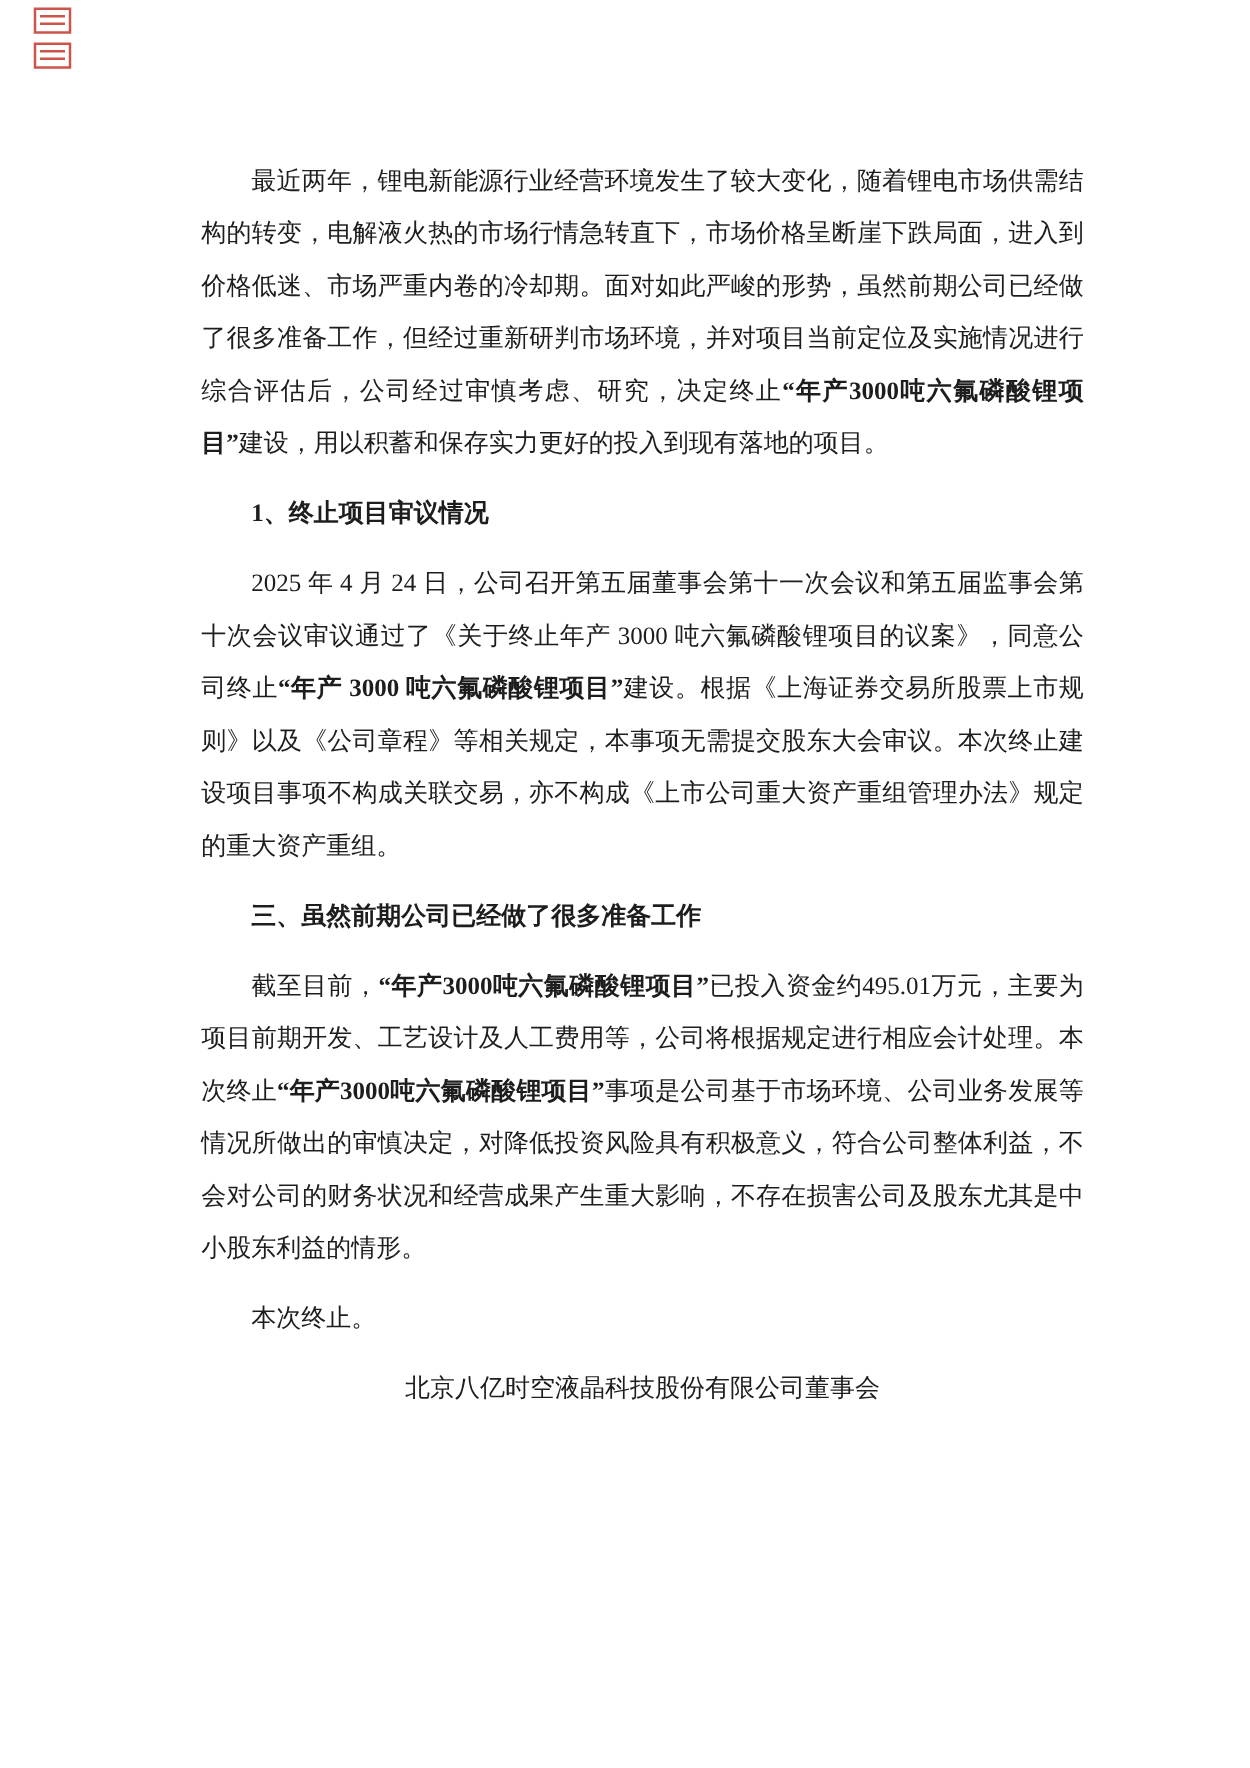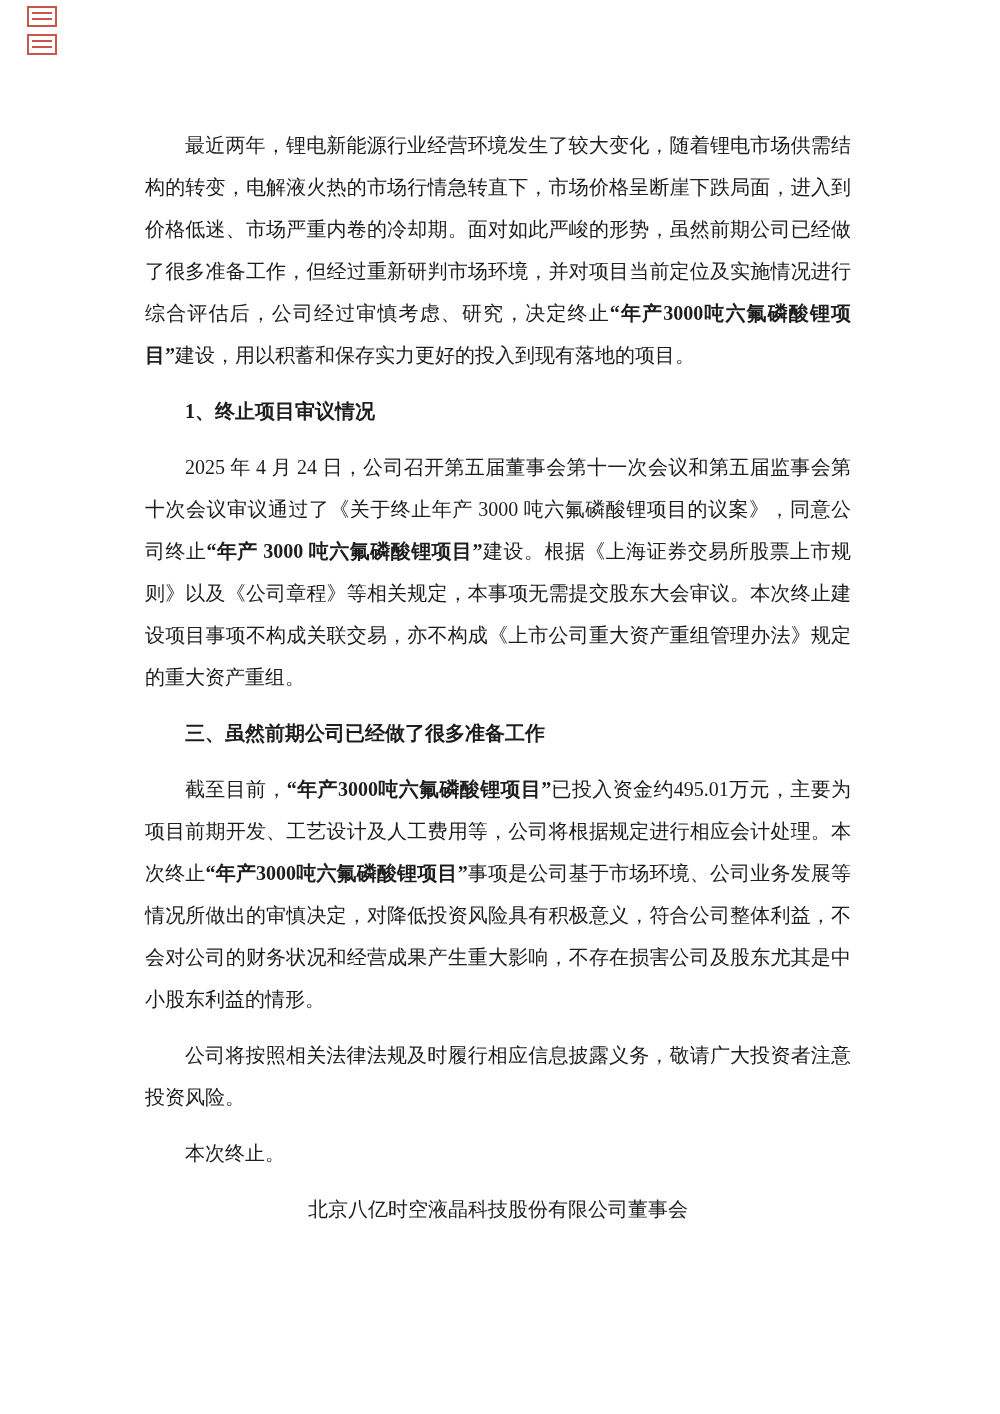--- a/index.html
+++ b/index.html
@@ -11,21 +11,21 @@
     position: relative;
     width: 1000px;
     height: 1414px;
     background: #ffffff;
     overflow: hidden;
     font-family: "Liberation Serif", "DejaVu Serif", serif;
     color: #1d1d1d;
   }
   .content {
     position: absolute;
-    left: 145px;
+    left: 161px;
     top: 124px;
     width: 706px;
     font-family: Liberation Serif, serif;
   }
   .content > * {
     margin: 14px 0 0 0;
   }
   .content > :first-child {
     margin-top: 0;
   }
@@ -92,21 +92,20 @@
     <p class="para"><span>最近两年，锂电新能源行业经营环境发生了较大变化，随着锂电市场供需结构的转变，电解液火热的市场行情急转直下，市场价格呈断崖下跌局面，进入到价格低迷、市场严重内卷的冷却期。面对如此严峻的形势，虽然前期公司已经做了很多准备工作，但经过重新研判市场环境，并对项目当前定位及实施情况进行综合评估后，公司经过审慎考虑、研究，决定终止</span><span class="run-bold">“年产3000吨六氟磷酸锂项目”</span><span>建设，用以积蓄和保存实力更好的投入到现有落地的项目。</span></p>
 
     <h3 class="heading">1、终止项目审议情况</h3>
 
     <p class="para"><span>2025 年 4 月 24 日，公司召开第五届董事会第十一次会议和第五届监事会第十次会议审议通过了《关于终止年产 3000 吨六氟磷酸锂项目的议案》，同意公司终止</span><span class="run-bold">“年产 3000 吨六氟磷酸锂项目”</span><span>建设。根据《上海证券交易所股票上市规则》以及《公司章程》等相关规定，本事项无需提交股东大会审议。本次终止建设项目事项不构成关联交易，亦不构成《上市公司重大资产重组管理办法》规定的重大资产重组。</span></p>
 
     <h3 class="heading">三、虽然前期公司已经做了很多准备工作</h3>
 
     <p class="para"><span>截至目前，</span><span class="run-bold">“年产3000吨六氟磷酸锂项目”</span><span>已投入资金约495.01万元，主要为项目前期开发、工艺设计及人工费用等，公司将根据规定进行相应会计处理。本次终止</span><span class="run-bold">“年产3000吨六氟磷酸锂项目”</span><span>事项是公司基于市场环境、公司业务发展等情况所做出的审慎决定，对降低投资风险具有积极意义，符合公司整体利益，不会对公司的财务状况和经营成果产生重大影响，不存在损害公司及股东尤其是中小股东利益的情形。</span></p>
 
-    <p class="para"><span>公司将按照相关法律法规及时履行相应信息披露义务，敬请广大投资者注意投资风险。</span></p>
 
     <p class="para">本次终止。</p>
 
     <p class="para sig">北京八亿时空液晶科技股份有限公司董事会</p>
 
 
   </div>
 </div>
 
 </body></html>

